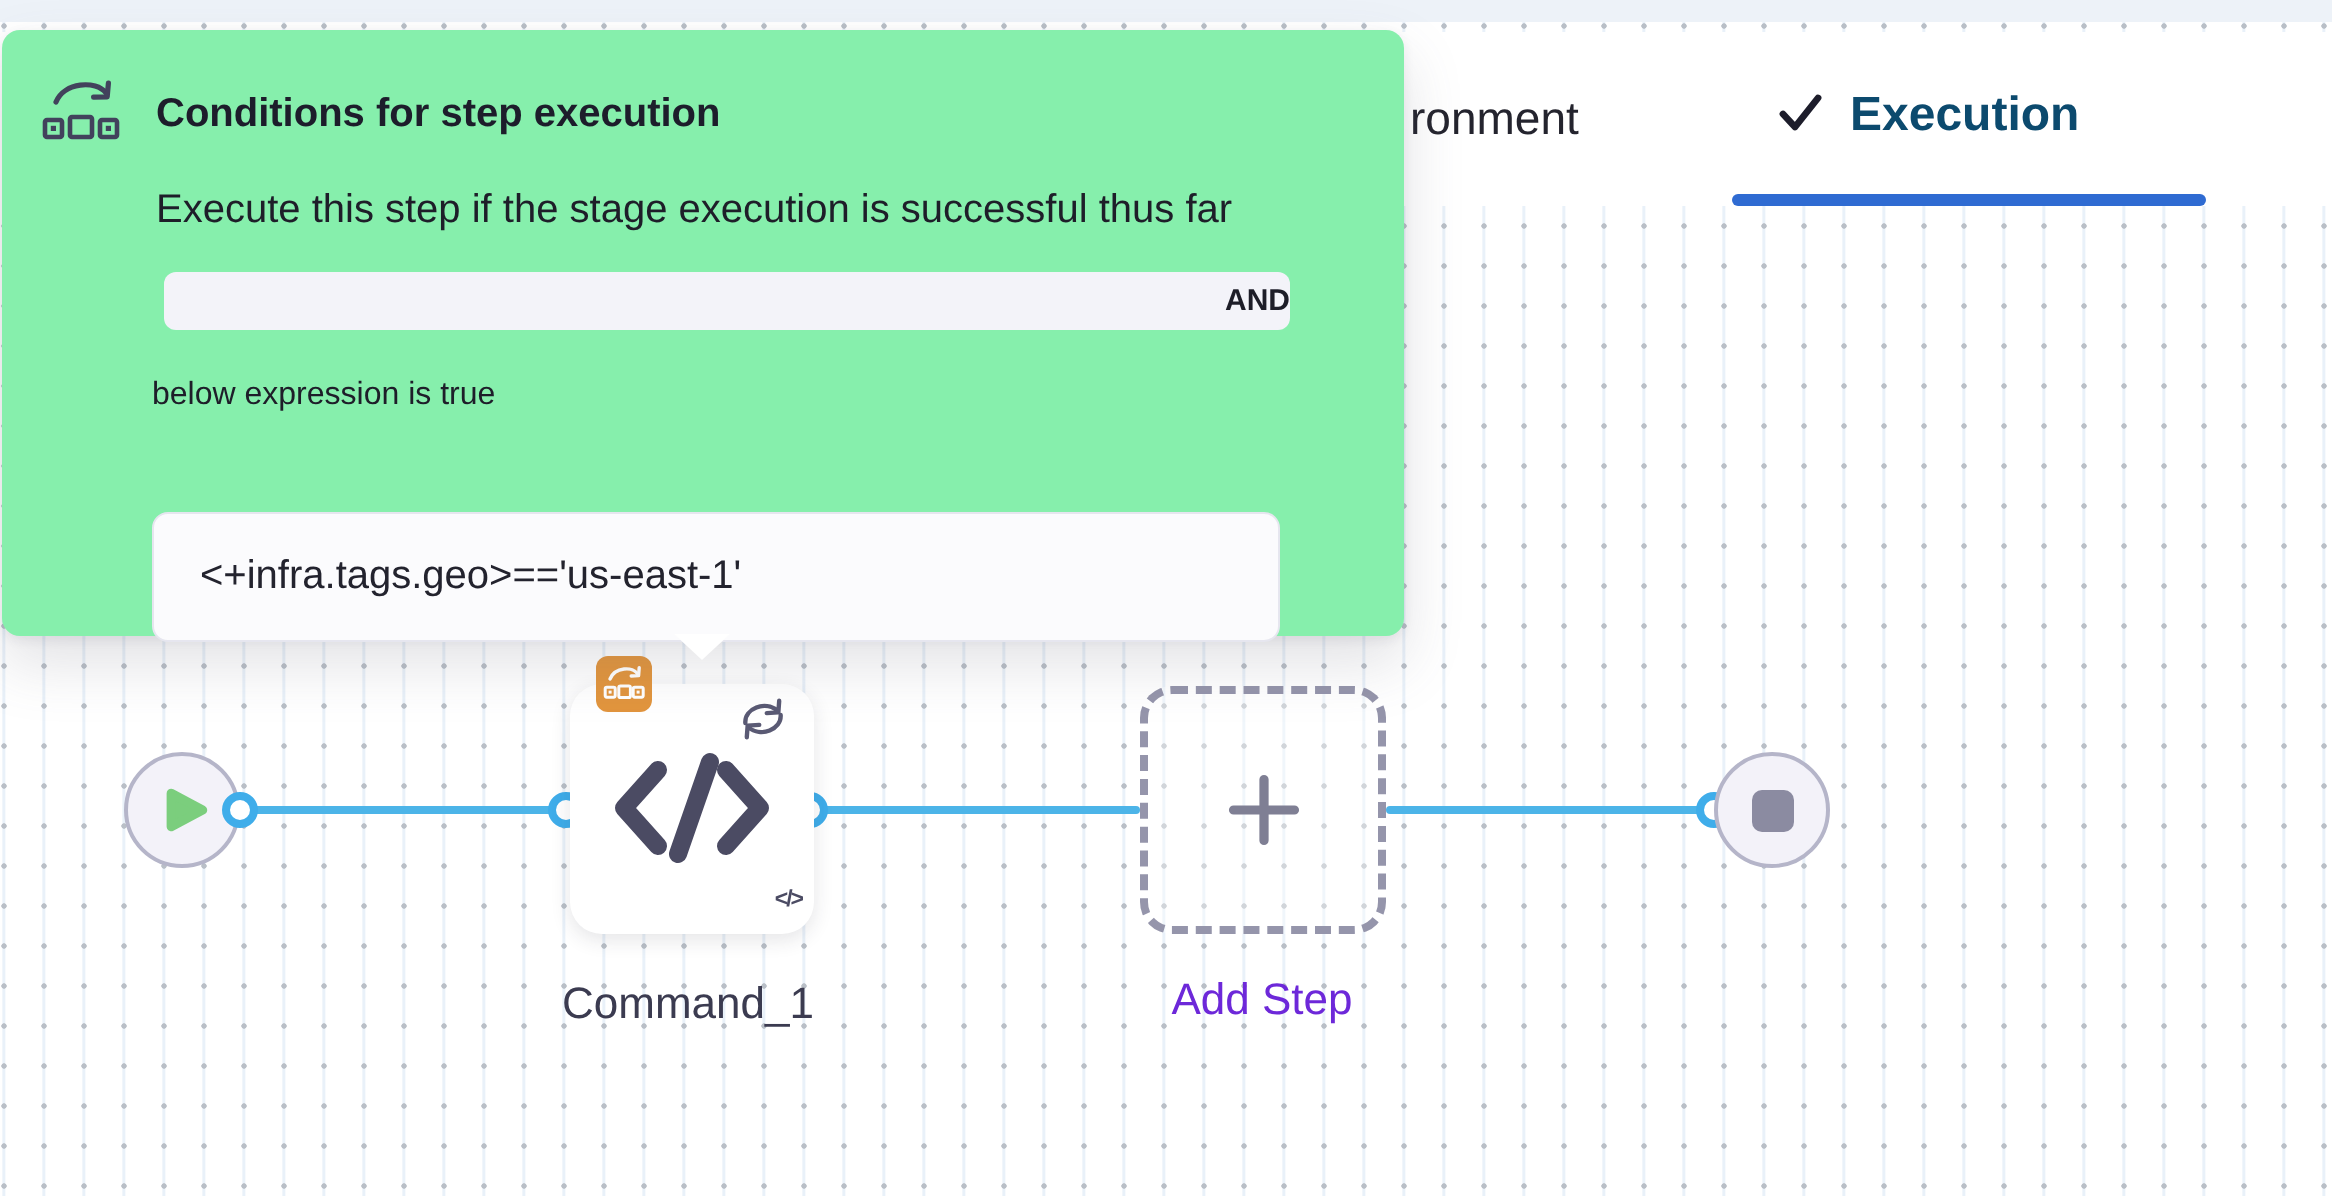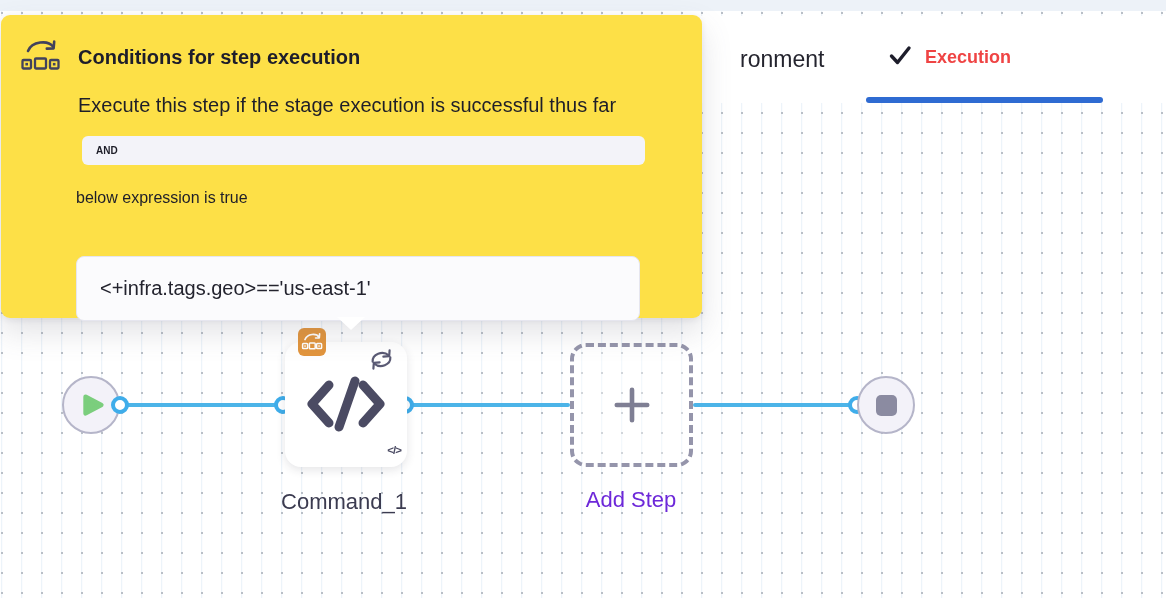--- a/index.html
+++ b/index.html
@@ -13,23 +13,23 @@
     background-image:
       radial-gradient(circle, #b9bfc7 1.2px, rgba(0,0,0,0) 1.5px),
       linear-gradient(90deg, #e9f1f9 1.5px, rgba(0,0,0,0) 1.5px);
     background-size:20px 20px, 20px 20px;
     background-position:-8px 3px, 1.2px 0;
   }
   .top-strip { position:absolute; left:0; top:0; width:1166px; height:11px; background:#edf2f8; z-index:1; }
 
   
   .tabbar { position:absolute; left:0; top:16px; width:1166px; height:87px; background:#ffffff; z-index:2; }
-  .tab-partial { position:absolute; left:705px; top:30px; font-size:23px; font-weight:500; color:#24242e; cursor:pointer;margin-left:35px; }
+  .tab-partial { position:absolute; left:705px; top:30px; font-size:23px; font-weight:500; color:#24242e; cursor:pointer; }
   .tab-active { position:absolute; left:888px; top:28px; display:flex; align-items:center; gap:13px; cursor:pointer; }
-  .tab-active .lbl { font-size:18px; font-weight:700; color:#ef4444; }
+  .tab-active .lbl { font-size:24px; font-weight:700; color:#0c4a6e; }
   .tab-underline { position:absolute; left:866px; top:81px; width:237px; height:6px; border-radius:3px; background:#2f6bd2; }
 
   
   .pipe { position:absolute; inset:0; z-index:3; }
   .line { position:absolute; height:4px; background:#4cb4e8; border-radius:2px; top:403px; }
   .line1 { left:120px; width:450px; }
   .line2 { left:693px; width:165px; }
   .port { position:absolute; width:18px; height:18px; border-radius:50%; background:#fff; border:4px solid #3fadea; top:396px; }
   .node-circle { position:absolute; top:376px; width:58px; height:58px; border-radius:50%; background:#f3f2f9; border:2px solid #b5b5c9; display:flex; align-items:center; justify-content:center; }
   .start-node { left:62px; }
@@ -42,29 +42,29 @@
   .big-ic { position:absolute; left:19px; top:30px; }
   .mini-glyph { position:absolute; right:6px; top:102px; font-size:11.5px; font-weight:700; color:#4b4b63; letter-spacing:-1px; }
 
   .add-step { position:absolute; left:570px; top:343px; width:123px; height:124px; border:4px dashed #9595ab; border-radius:16px; display:flex; align-items:center; justify-content:center; cursor:pointer; background:rgba(255,255,255,0.35); }
 
   .node-label { position:absolute; width:220px; text-align:center; font-size:22px; }
   .lbl-command { left:234px; top:489px; color:#3b3b50; }
   .lbl-addstep { left:521px; top:487px; color:#6d28d9; }
 
   
-  .popover { position:absolute; left:1px; top:15px; width:701px; height:303px; background:#fde047; border-radius:9px; z-index:10;
+  .popover { position:absolute; left:1px; top:15px; width:701px; height:303px; background:#86efac; border-radius:9px; z-index:10;
              box-shadow:0 2px 6px rgba(40,41,61,.08), 0 14px 30px rgba(96,97,112,.18); }
   .popover .caret { position:absolute; left:336px; bottom:-12px; width:0; height:0;
              border-left:14px solid transparent; border-right:14px solid transparent; border-top:13px solid #fff; }
   .pop-icon { position:absolute; left:19px; top:24px; }
   .pop-title { position:absolute; left:77px; top:31px; font-size:20px; font-weight:700; color:#1d1d2b; }
   .pop-desc { position:absolute; left:77px; top:79px; font-size:20px; color:#1e1e29; }
   .pill { position:absolute; left:81px; top:121px; width:563px; height:29px; border-radius:6px; background:#f3f3f9; }
-  .pill span { display:block; padding-left:14px; line-height:29px; font-size:10px; font-weight:700; color:#1d1d28; }
+  .pill span { display:block; padding-left:14px; line-height:29px; font-size:15px; font-weight:700; color:#1d1d28;text-align:right; }
   .pop-intro { position:absolute; left:75px; top:174px; font-size:16px; color:#1e1e29; }
   .expr-box { position:absolute; left:75px; top:216px; width:564px; height:65px; border-radius:8px; background:#fbfbfd; border:1.5px solid #e6e6ef;margin-top:25px; }
   .expr-box span { display:block; padding-left:23px; line-height:62px; font-size:20px; color:#23232e; }
 </style>
 </head>
 <body>
 
 <div id="app">
   <div class="canvas"></div>
   <div class="top-strip"></div>

